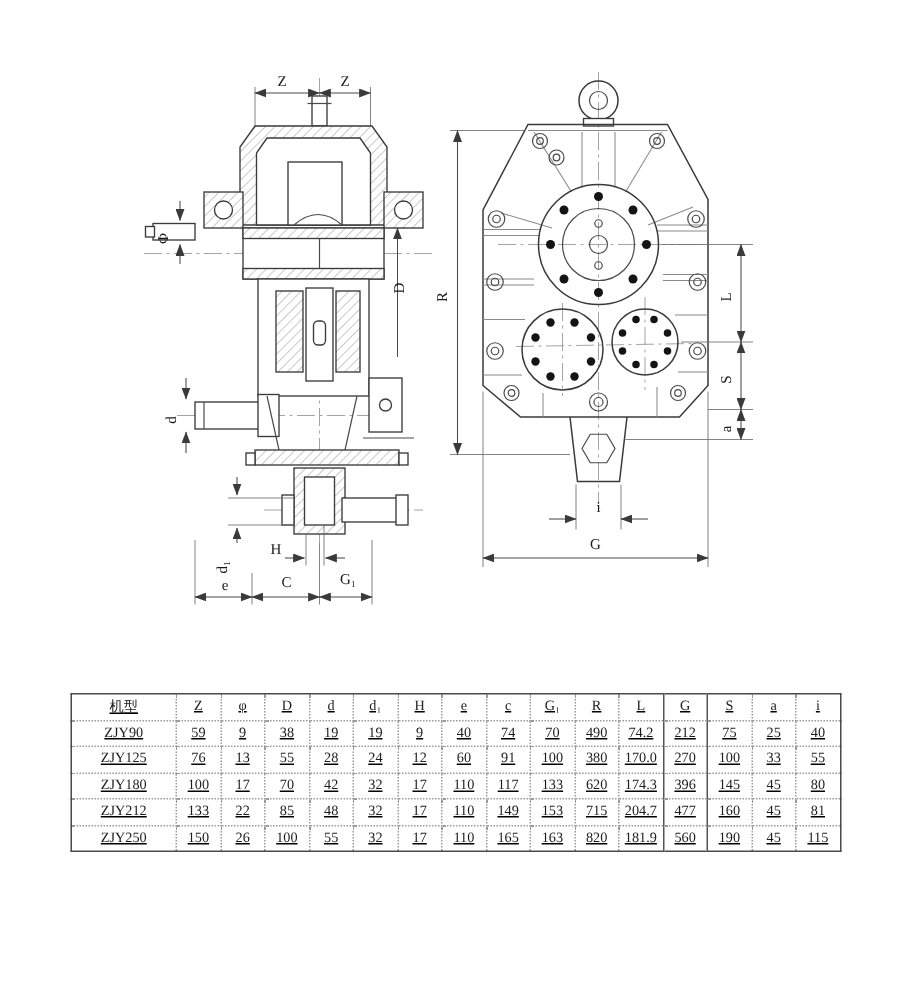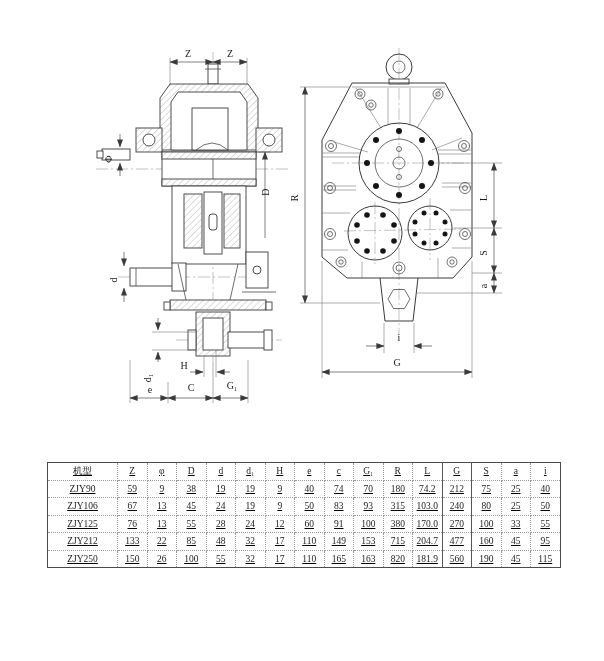--- a/index.html
+++ b/index.html
@@ -315,80 +315,80 @@
             <td>ZJY90</td>
             <td>59</td>
             <td>9</td>
             <td>38</td>
             <td>19</td>
             <td>19</td>
             <td>9</td>
             <td>40</td>
             <td>74</td>
             <td>70</td>
-            <td>180</td>
+            <td>490</td>
             <td class="sep">74.2</td>
             <td class="sep">212</td>
             <td>75</td>
             <td>25</td>
             <td>40</td>
-          </tr>
-          <tr>
-            <td>ZJY106</td>
-            <td>67</td>
-            <td>13</td>
-            <td>45</td>
-            <td>24</td>
-            <td>19</td>
-            <td>9</td>
-            <td>50</td>
-            <td>83</td>
-            <td>93</td>
-            <td>315</td>
-            <td class="sep">103.0</td>
-            <td class="sep">240</td>
-            <td>80</td>
-            <td>25</td>
-            <td>50</td>
           </tr>
           <tr>
             <td>ZJY125</td>
             <td>76</td>
             <td>13</td>
             <td>55</td>
             <td>28</td>
             <td>24</td>
             <td>12</td>
             <td>60</td>
             <td>91</td>
             <td>100</td>
             <td>380</td>
             <td class="sep">170.0</td>
             <td class="sep">270</td>
             <td>100</td>
             <td>33</td>
             <td>55</td>
           </tr>
           <tr>
+            <td>ZJY180</td>
+            <td>100</td>
+            <td>17</td>
+            <td>70</td>
+            <td>42</td>
+            <td>32</td>
+            <td>17</td>
+            <td>110</td>
+            <td>117</td>
+            <td>133</td>
+            <td>620</td>
+            <td class="sep">174.3</td>
+            <td class="sep">396</td>
+            <td>145</td>
+            <td>45</td>
+            <td>80</td>
+          </tr>
+          <tr>
             <td>ZJY212</td>
             <td>133</td>
             <td>22</td>
             <td>85</td>
             <td>48</td>
             <td>32</td>
             <td>17</td>
             <td>110</td>
             <td>149</td>
             <td>153</td>
             <td>715</td>
             <td class="sep">204.7</td>
             <td class="sep">477</td>
             <td>160</td>
             <td>45</td>
-            <td>95</td>
+            <td>81</td>
           </tr>
           <tr>
             <td>ZJY250</td>
             <td>150</td>
             <td>26</td>
             <td>100</td>
             <td>55</td>
             <td>32</td>
             <td>17</td>
             <td>110</td>

